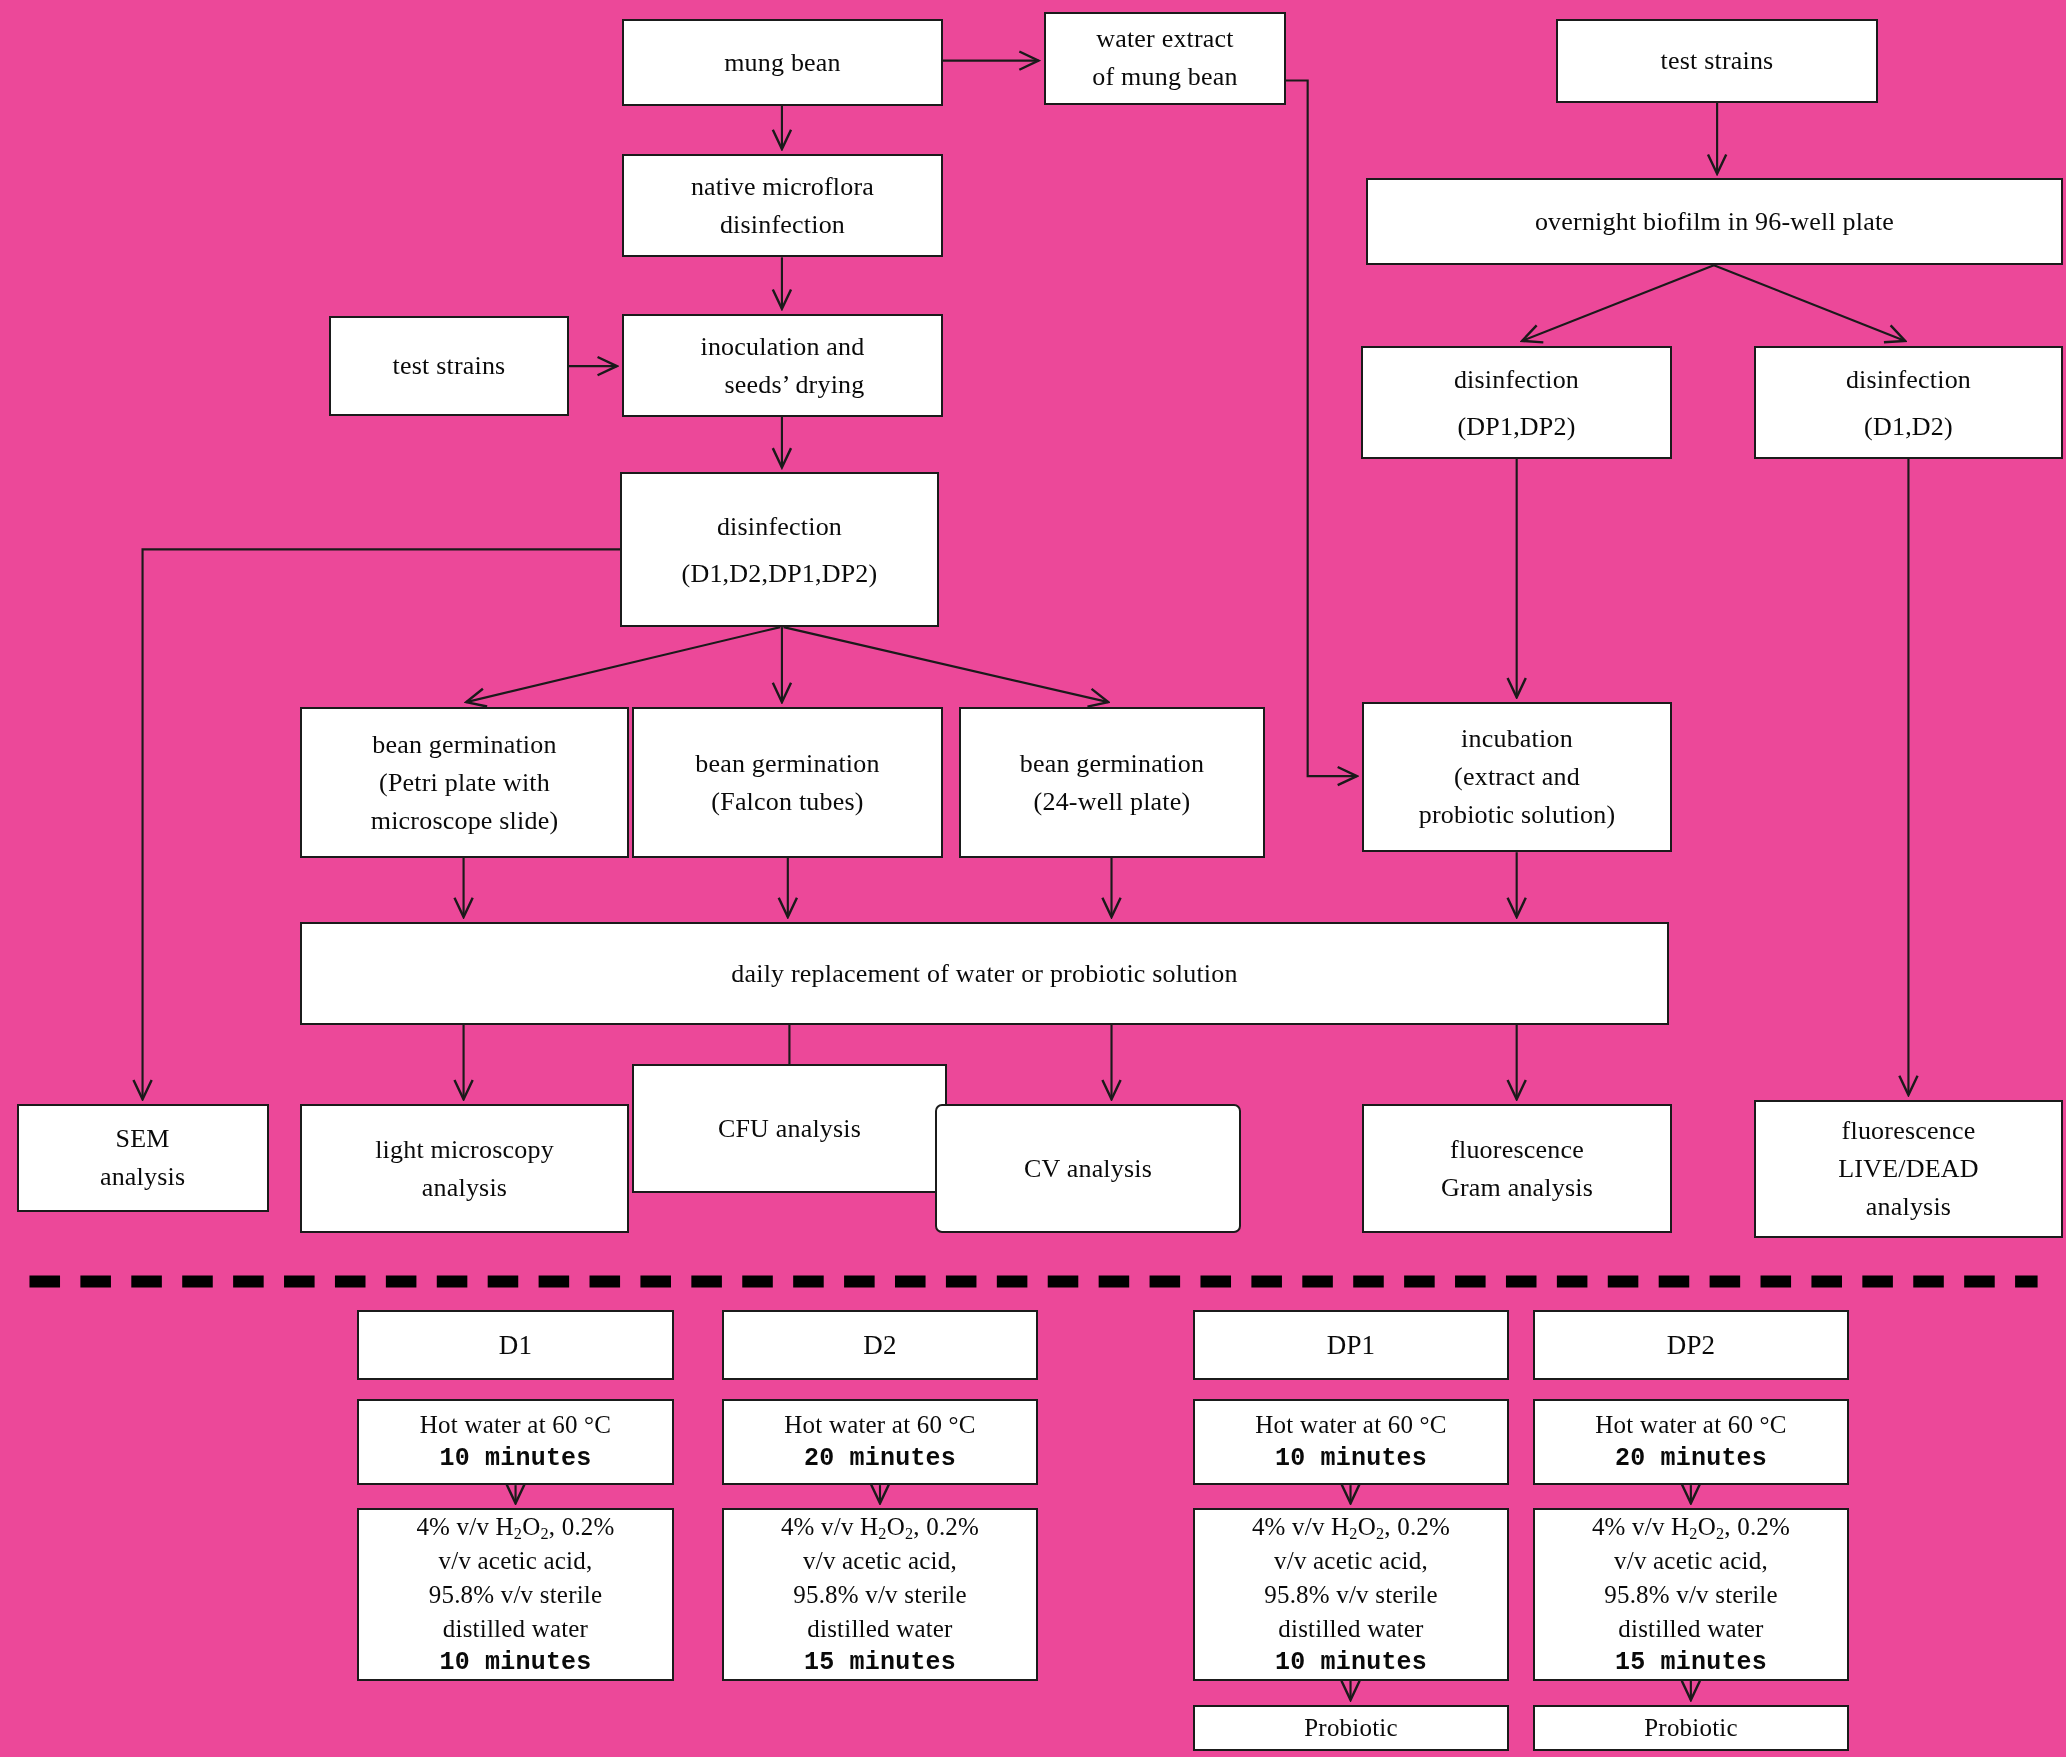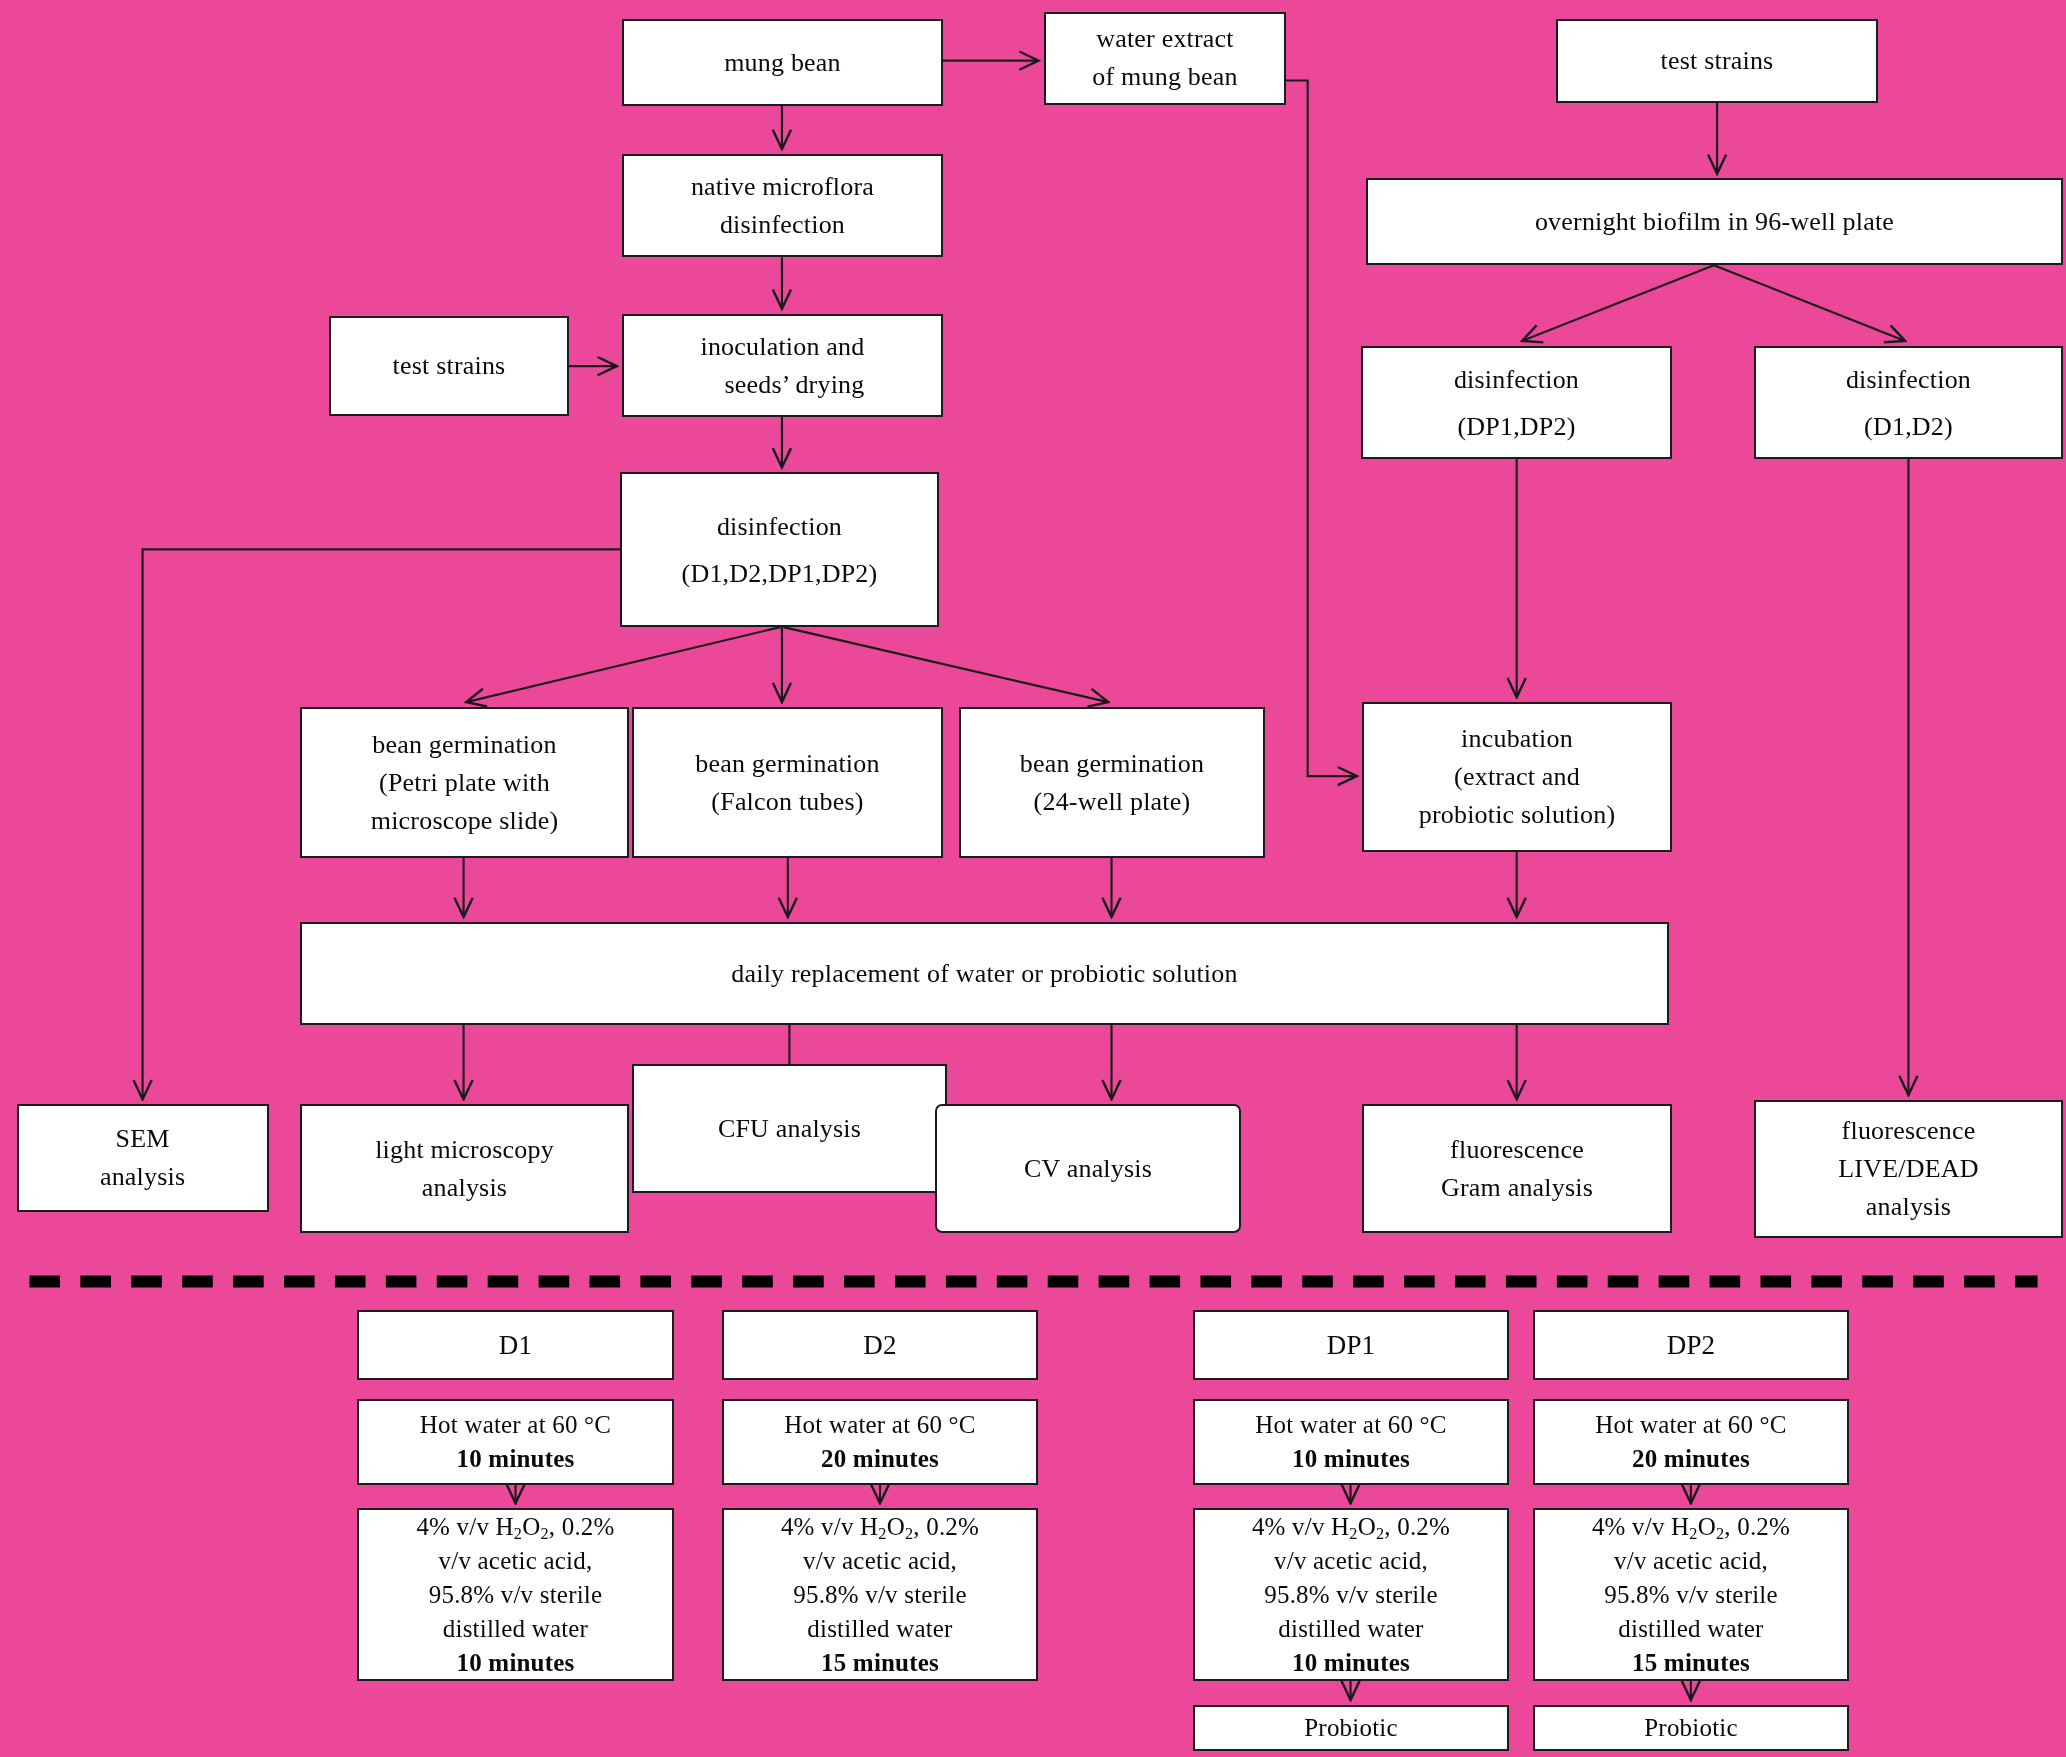--- a/index.html
+++ b/index.html
@@ -26,21 +26,21 @@
     align-items: center;
     justify-content: center;
     text-align: center;
     font-size: 26px;
     line-height: 38px;
     letter-spacing: 0.2px;
   }
   .lh-tall { line-height: 47px; }
   .small { font-size: 25px; line-height: 34px; }
   .title-box { font-size: 27px; }
-  strong { font-weight: 700; }
+  strong { font-weight: 700; font-family: Liberation Mono, monospace; }
   sub { font-size: 65%; line-height: 0; vertical-align: -0.22em; }
 </style>
 </head>
 <body>
 
 <div id="canvas">
 
   <svg id="connectors" viewBox="0 0 3855 3280" xmlns="http://www.w3.org/2000/svg">
     <defs>
       <marker id="arrow" viewBox="-42 -26 46 52" markerWidth="46" markerHeight="52" refX="0" refY="0" orient="auto" markerUnits="userSpaceOnUse">

